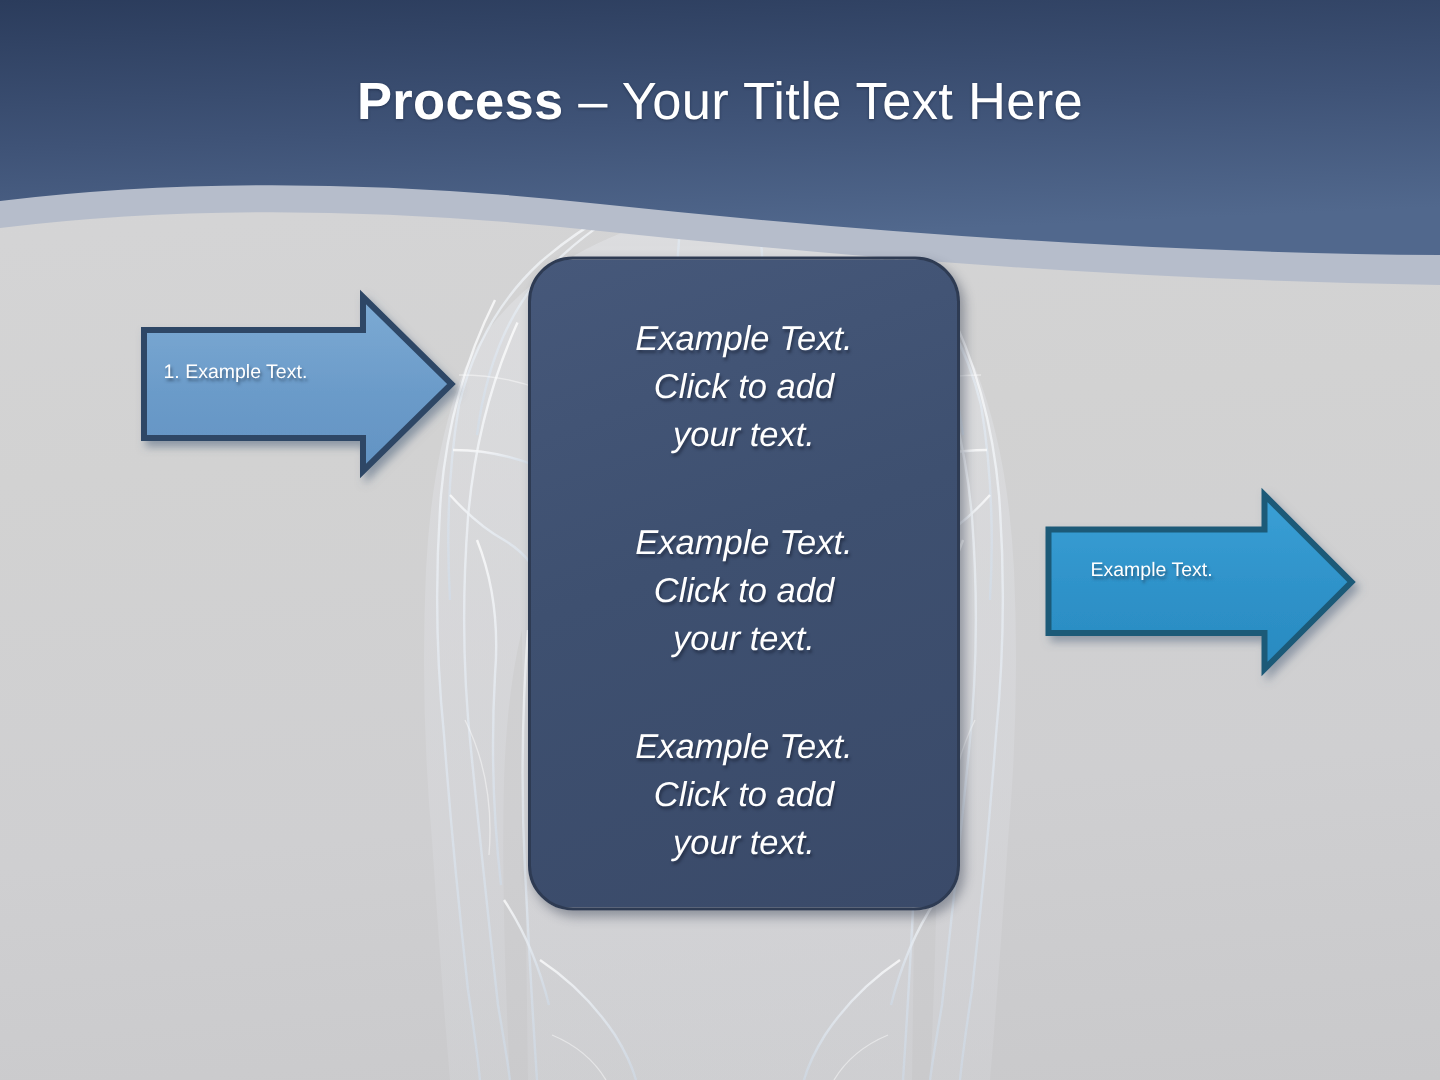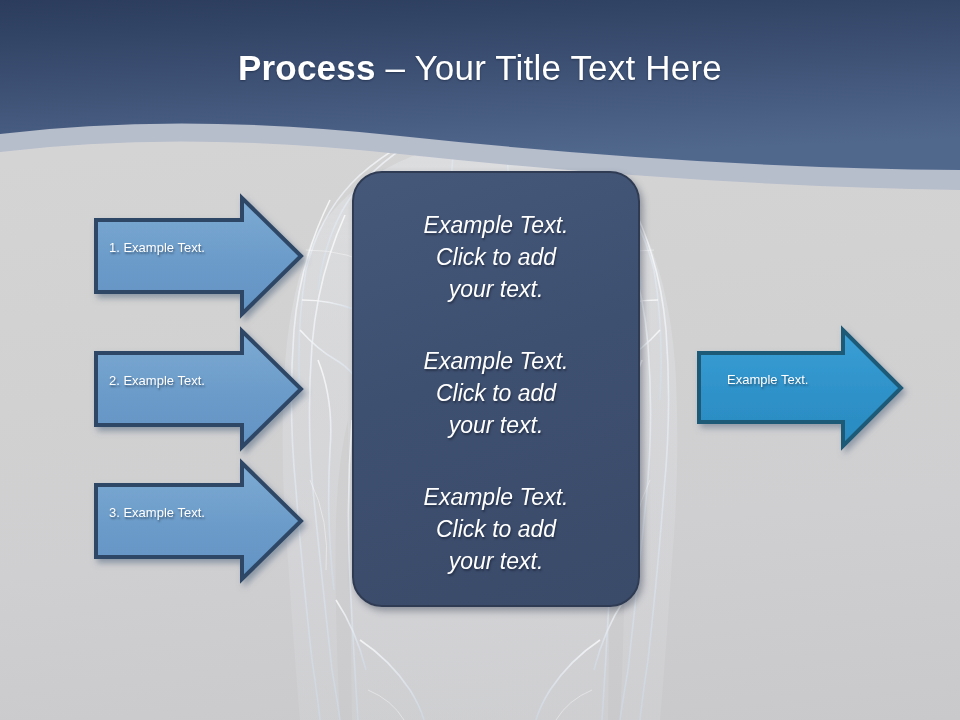--- a/index.html
+++ b/index.html
@@ -230,53 +230,21 @@
         </linearGradient>
         <filter id="laShadow1" x="-30%" y="-30%" width="180%" height="180%">
           <feDropShadow dx="3" dy="4" stdDeviation="3" flood-color="#50637d" flood-opacity="0.55"></feDropShadow>
         </filter>
       </defs>
       <path d="M4 26 L150 26 L150 4 L209 62 L150 120 L150 98 L4 98 Z" fill="url(#laGrad1)" stroke="#2d4766" stroke-width="4" stroke-linejoin="miter" filter="url(#laShadow1)"></path>
     </svg>
     <span class="arrow-label">1. Example Text.</span>
   </div>
 
-  <div class="arrow arrow-left-2">
-    <svg width="215" height="125" viewBox="0 0 215 125" aria-hidden="true">
-      <defs>
-        <linearGradient id="laGrad2" x1="0" y1="0" x2="0" y2="1">
-          <stop offset="0%" stop-color="#7dabd4"></stop>
-          <stop offset="55%" stop-color="#6b9bc9"></stop>
-          <stop offset="100%" stop-color="#6293c3"></stop>
-        </linearGradient>
-        <filter id="laShadow2" x="-30%" y="-30%" width="180%" height="180%">
-          <feDropShadow dx="3" dy="4" stdDeviation="3" flood-color="#50637d" flood-opacity="0.55"></feDropShadow>
-        </filter>
-      </defs>
-      <path d="M4 26 L150 26 L150 4 L209 62 L150 120 L150 98 L4 98 Z" fill="url(#laGrad2)" stroke="#2d4766" stroke-width="4" stroke-linejoin="miter" filter="url(#laShadow2)"></path>
-    </svg>
-    <span class="arrow-label">2. Example Text.</span>
-  </div>
-
-  <div class="arrow arrow-left-3">
-    <svg width="215" height="125" viewBox="0 0 215 125" aria-hidden="true">
-      <defs>
-        <linearGradient id="laGrad3" x1="0" y1="0" x2="0" y2="1">
-          <stop offset="0%" stop-color="#7dabd4"></stop>
-          <stop offset="55%" stop-color="#6b9bc9"></stop>
-          <stop offset="100%" stop-color="#6293c3"></stop>
-        </linearGradient>
-        <filter id="laShadow3" x="-30%" y="-30%" width="180%" height="180%">
-          <feDropShadow dx="3" dy="4" stdDeviation="3" flood-color="#50637d" flood-opacity="0.55"></feDropShadow>
-        </filter>
-      </defs>
-      <path d="M4 26 L150 26 L150 4 L209 62 L150 120 L150 98 L4 98 Z" fill="url(#laGrad3)" stroke="#2d4766" stroke-width="4" stroke-linejoin="miter" filter="url(#laShadow3)"></path>
-    </svg>
-    <span class="arrow-label">3. Example Text.</span>
-  </div>
+
 
   <div class="arrow arrow-right">
     <svg width="212" height="124" viewBox="0 0 212 124" aria-hidden="true">
       <defs>
         <linearGradient id="raGrad" x1="0" y1="0" x2="0" y2="1">
           <stop offset="0%" stop-color="#3ba0d6"></stop>
           <stop offset="55%" stop-color="#2e92c9"></stop>
           <stop offset="100%" stop-color="#2a8ac0"></stop>
         </linearGradient>
         <filter id="raShadow" x="-30%" y="-30%" width="180%" height="180%">

